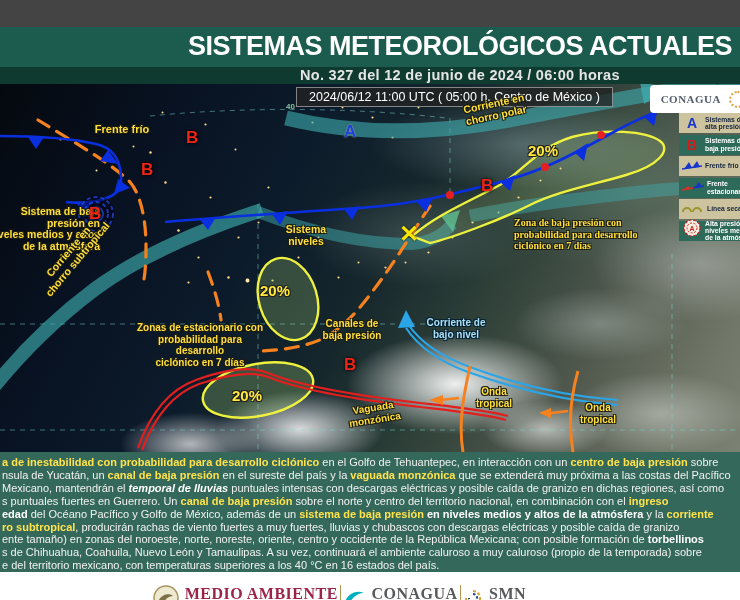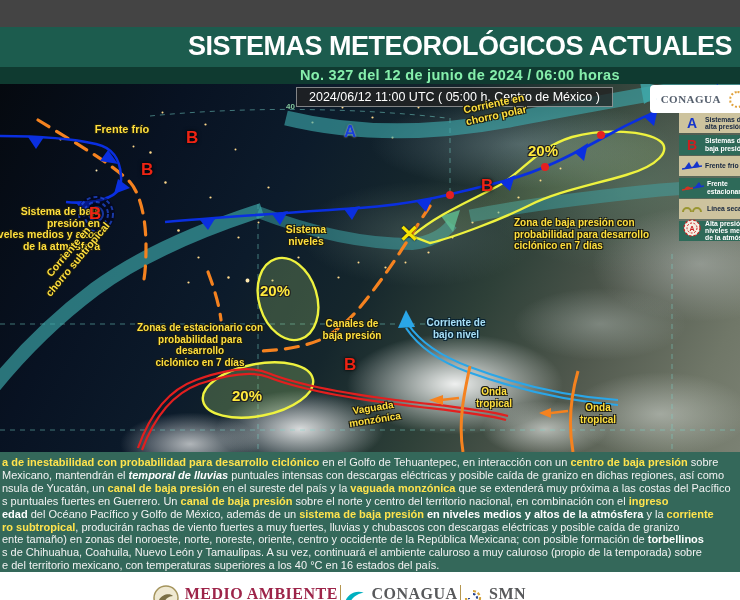--- a/index.html
+++ b/index.html
@@ -3,21 +3,21 @@
 <meta charset="utf-8">
 <style>
   html,body{margin:0;padding:0;background:#444;}
   .stage{position:relative;width:740px;height:600px;overflow:hidden;background:#0c1b2b;
          font-family:"Liberation Sans",sans-serif;margin-top:27px;}
   
   .top-bar{position:absolute;left:0;top:0;width:740px;height:40px;background:#1c5c4e;overflow:hidden;}
   .top-title{position:absolute;left:188px;top:4px;white-space:nowrap;color:#fff;font-weight:bold;
              font-size:27px;letter-spacing:-0.5px;}
   .sub-bar{position:absolute;left:0;top:40px;width:740px;height:17px;background:#0f3a30;overflow:hidden;}
-  .sub-text{position:absolute;left:300px;top:0;white-space:nowrap;color:#86efac;font-weight:bold;
+  .sub-text{position:absolute;left:300px;top:0;white-space:nowrap;color:#e5e5e5;font-weight:bold;
             font-size:14.5px;line-height:17px;letter-spacing:.3px;text-align:right;}
   
   .map{position:absolute;left:0;top:57px;width:740px;height:368px;overflow:hidden;background:#0c1b2b;}
   .sat{position:absolute;inset:0;
     background:
       radial-gradient(ellipse 150px 70px at 455px 300px, rgba(255,255,255,.92), rgba(255,255,255,0) 72%),
       radial-gradient(ellipse 120px 55px at 300px 345px, rgba(250,250,250,.85), rgba(250,250,250,0) 70%),
       radial-gradient(ellipse 100px 45px at 190px 360px, rgba(245,245,245,.70), rgba(245,245,245,0) 70%),
       radial-gradient(ellipse  90px 40px at 545px 345px, rgba(235,238,235,.65), rgba(235,238,235,0) 70%),
       radial-gradient(ellipse 130px 60px at 660px 330px, rgba(210,215,210,.55), rgba(210,215,210,0) 70%),
@@ -44,21 +44,21 @@
      color:#fff;font-size:12.5px;white-space:nowrap;}
   .corner-logo{position:absolute;left:650px;top:1px;width:96px;height:28px;background:#fff;border-radius:4px;
      display:flex;align-items:center;gap:4px;padding-left:6px;box-sizing:border-box;}
   .corner-logo .wordmark{font-family:"Liberation Serif",serif;font-weight:bold;font-size:11px;color:#56606e;letter-spacing:.5px;}
   .corner-div{width:1px;height:18px;background:#c9c9c9;}
   .corner-swirl{width:13px;height:13px;border:2px dotted #e0a23c;border-radius:50%;flex:0 0 auto;}
   
   .mlabel{position:absolute;color:#ffdf3d;font-weight:bold;font-size:10px;line-height:11.5px;text-align:center;
      text-shadow:-1px -1px 0 #1c1c10,1px -1px 0 #1c1c10,-1px 1px 0 #1c1c10,1px 1px 0 #1c1c10;}
   .mlabel.cyan{color:#a8e0f8;text-shadow:-1px -1px 0 #062030,1px -1px 0 #062030,-1px 1px 0 #062030,1px 1px 0 #062030;}
-  .mlabel.left{text-align:left;}
+  .mlabel.left{text-align:left;font-family:Liberation Serif, serif;}
   .mlabel.right{text-align:right;}
   .pct{position:absolute;color:#ffe93d;font-weight:bold;font-size:15px;
      text-shadow:-1px -1px 0 #222,1px -1px 0 #222,-1px 1px 0 #222,1px 1px 0 #222;}
   .gridnum{position:absolute;color:#8fd8a8;font-size:8px;font-weight:bold;opacity:.9;}
   .bmark{position:absolute;color:#ee2414;font-weight:900;font-size:17px;
      text-shadow:0 0 2px rgba(0,0,0,.95),0 0 4px rgba(0,0,0,.6);}
   .amark{position:absolute;color:#1940d8;font-weight:900;font-size:17px;
      text-shadow:0 0 2px rgba(255,255,255,.8),0 0 3px rgba(0,0,0,.6);}
   .xmark{position:absolute;color:#f7e400;font-weight:900;font-size:24px;
      text-shadow:0 0 2px rgba(0,0,0,.9);}
@@ -328,22 +328,22 @@
     <div class="bmark" style="left:186px;top:44px;">B</div>
     <div class="bmark" style="left:141px;top:76px;">B</div>
     <div class="bmark" style="left:89px;top:120px;">B</div>
     <div class="bmark" style="left:481px;top:92px;">B</div>
     <div class="bmark" style="left:344px;top:271px;">B</div>
     <div class="xmark" style="left:399px;top:136px;">✕</div>
   </div>
 
   <div class="report">
     <div class="rline"><span class="yb">a de inestabilidad con probabilidad para desarrollo ciclónico</span><span class="w"> en el Golfo de Tehuantepec, en interacción con un </span><span class="yb">centro de baja presión</span><span class="w"> sobre</span></div>
+    <div class="rline"><span class="w">nsula de Yucatán, un </span><span class="yb">canal de baja presión</span><span class="w"> en el sureste del país y la </span><span class="yb">vaguada monzónica</span><span class="w"> que se extenderá muy próxima a las costas del Pacífico</span></div>
     <div class="rline"><span class="w">Mexicano, mantendrán el </span><span class="wbi">temporal de lluvias</span><span class="w"> puntuales intensas con descargas eléctricas y posible caída de granizo en dichas regiones, así como</span></div>
-    <div class="rline"><span class="w">nsula de Yucatán, un </span><span class="yb">canal de baja presión</span><span class="w"> en el sureste del país y la </span><span class="yb">vaguada monzónica</span><span class="w"> que se extenderá muy próxima a las costas del Pacífico</span></div>
     <div class="rline"><span class="w">s puntuales fuertes en Guerrero. Un </span><span class="yb">canal de baja presión</span><span class="w"> sobre el norte y centro del territorio nacional, en combinación con el </span><span class="yb">ingreso</span></div>
     <div class="rline"><span class="wb">edad</span><span class="w"> del Océano Pacífico y Golfo de México, además de un </span><span class="yb">sistema de baja presión</span><span class="wb"> en niveles medios y altos de la atmósfera</span><span class="w"> y la </span><span class="yb">corriente</span></div>
     <div class="rline"><span class="yb">ro subtropical</span><span class="w">, producirán rachas de viento fuertes a muy fuertes, lluvias y chubascos con descargas eléctricas y posible caída de granizo</span></div>
     <div class="rline"><span class="w">ente tamaño) en zonas del noroeste, norte, noreste, oriente, centro y occidente de la República Mexicana; con posible formación de </span><span class="wb">torbellinos</span></div>
     <div class="rline"><span class="w">s de Chihuahua, Coahuila, Nuevo León y Tamaulipas. A su vez, continuará el ambiente caluroso a muy caluroso (propio de la temporada) sobre</span></div>
     <div class="rline"><span class="w">e del territorio mexicano, con temperaturas superiores a los 40 °C en 16 estados del país.</span></div>
   </div>
 
   <div class="footer">
     <div class="org ma">

